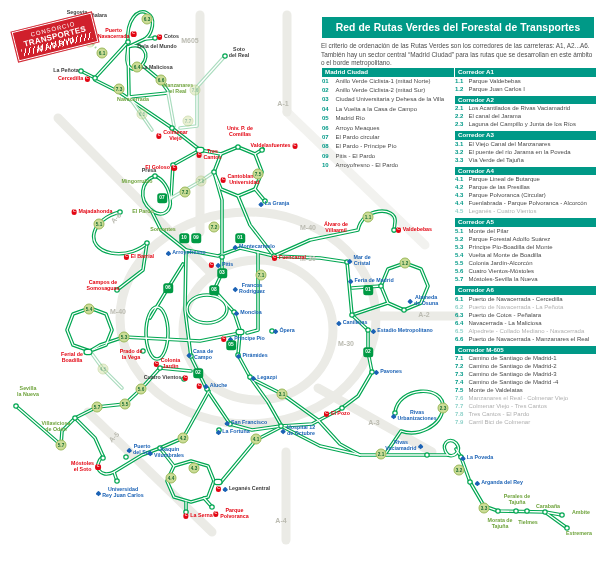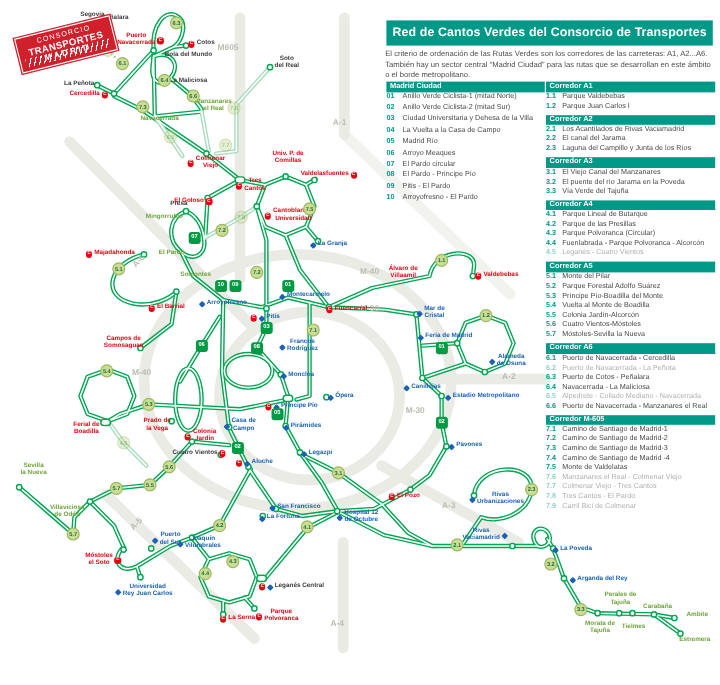--- a/index.html
+++ b/index.html
@@ -250,21 +250,21 @@
         <rect x="84" y="349.4" width="8" height="5.2" rx="2.6" class="stn"></rect>
       </g>
   </svg>
 
   <div id="logo">
     <div class="l1">CONSORCIO</div>
     <div class="l2">TRANSPORTES</div>
     <div class="l3">MADRID</div>
   </div>
 
-  <div id="title">Red de Cantos Verdes del Consorcio de Transportes</div>
+  <div id="title">Red de Rutas Verdes del Forestal de Transportes</div>
   <div id="intro">El criterio de ordenación de las Rutas Verdes son los corredores de las carreteras: A1, A2...A6. También hay un sector central “Madrid Ciudad” para las rutas que se desarrollan en este ámbito o el borde metropolitano.</div>
   <div id="col1" class="lcol">
       <div class="sec-h">Madrid Ciudad</div>
       <div class="li">
         <span class="num">01</span>
         <span>Anillo Verde Ciclista-1 (mitad Norte)</span>
       </div>
       <div class="li">
         <span class="num">02</span>
         <span>Anillo Verde Ciclista-2 (mitad Sur)</span>

